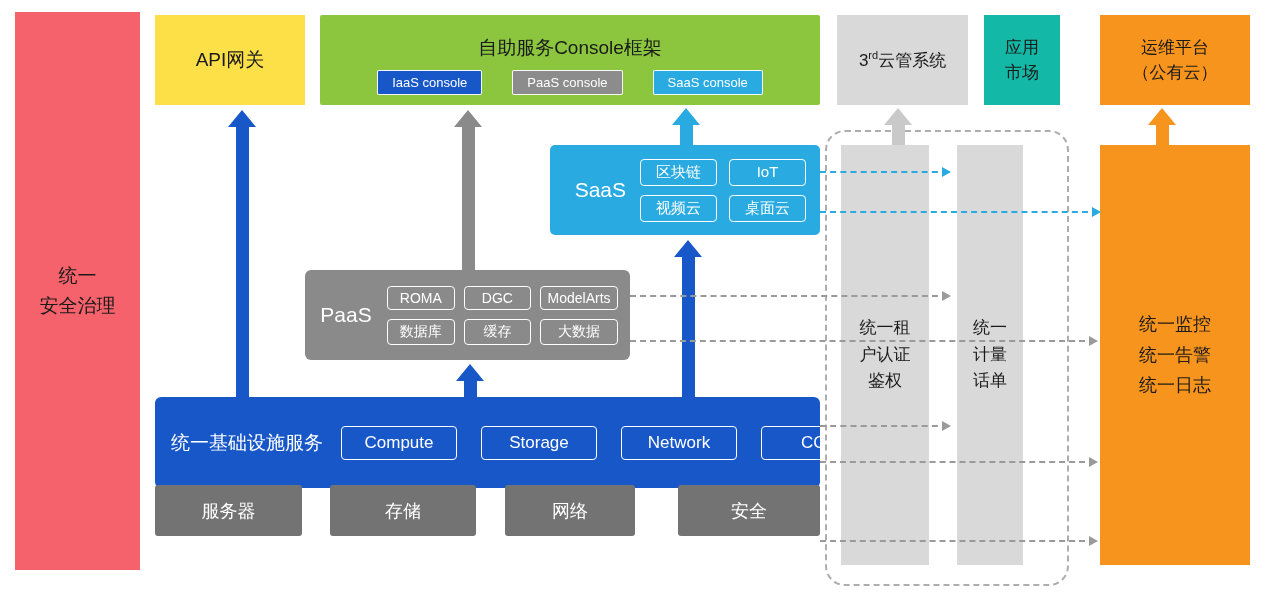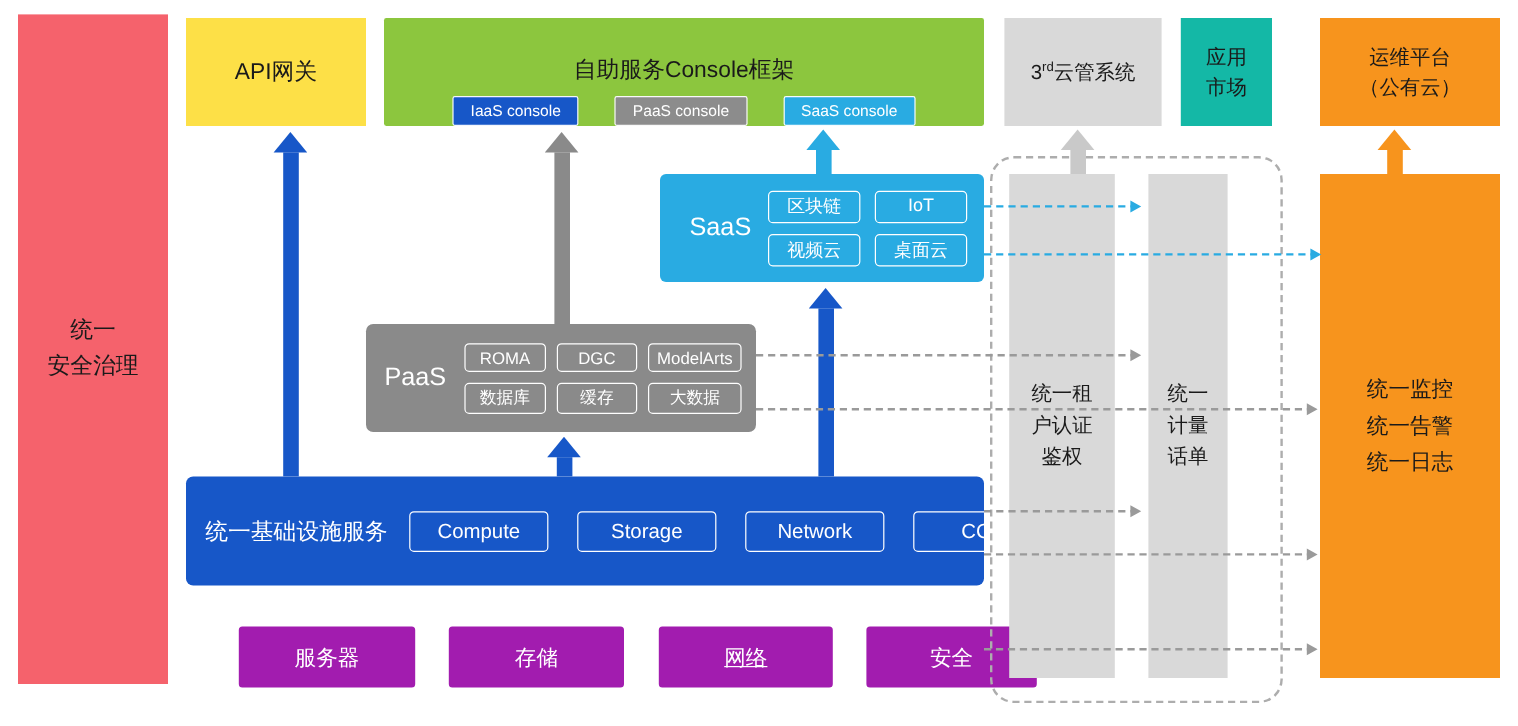--- a/index.html
+++ b/index.html
@@ -6,21 +6,21 @@
   body{font-family:"Liberation Sans","DejaVu Sans",sans-serif;color:#1a1a1a;}
   #canvas{position:relative;width:1265px;height:605px;background:#ffffff;overflow:hidden;}
 
   .abs{position:absolute;}
   .box{position:absolute;display:flex;align-items:center;justify-content:center;text-align:center;box-sizing:border-box;}
   .pre{white-space:pre-line;}
 
   
   .security-bar{left:15px;top:12px;width:125px;height:558px;background:#F5626C;font-size:19px;line-height:1.6;}
   .api-gateway{left:155px;top:15px;width:150px;height:90px;background:#fde047;font-size:19px;text-align:right;}
-  .console-frame{left:320px;top:15px;width:500px;height:90px;background:#8CC63E;flex-direction:column;justify-content:flex-end;padding-top:9px;border-radius:2px;}
+  .console-frame{left:320px;top:15px;width:500px;height:90px;background:#8CC63E;flex-direction:column;justify-content:center;padding-top:9px;border-radius:2px;}
   .console-title{font-size:19px;margin-bottom:9px;}
   .console-badges{display:flex;gap:30px;}
   .console-badge{font-size:13px;color:#fff;padding:4px 14px;border:1px solid rgba(255,255,255,.95);border-radius:2px;}
   .third-party{left:837px;top:15px;width:131px;height:90px;background:#D9D9D9;font-size:17px;}
   .third-party sup{font-size:11px;}
   .app-market{left:984px;top:15px;width:76px;height:90px;background:#14b8a6;font-size:17px;line-height:1.5;text-align:right;}
   .om-platform{left:1100px;top:15px;width:150px;height:90px;background:#F7941D;font-size:17px;line-height:1.5;}
 
   
   .saas-box{left:550px;top:145px;width:270px;height:90px;background:#29ABE2;border-radius:5px;justify-content:flex-start;padding:0 14px;gap:14px;}
@@ -34,21 +34,21 @@
   .paas-grid{display:grid;grid-template-columns:1fr 1fr 1.15fr;gap:9px 9px;flex:1;}
   .pill.small{font-size:14px;padding:3px 2px;}
 
   
   .infra-box{left:155px;top:397px;width:665px;height:91px;background:#1757C8;border-radius:6px;justify-content:flex-start;padding:0 16px;gap:18px;}
   .infra-label{color:#fff;font-size:19px;flex:none;}
   .infra-badges{display:flex;gap:24px;flex:1;justify-content:space-between;}
   .infra-pill{border:1px solid #fff;color:#fff;border-radius:4px;font-size:17px;padding:6px 18px;text-align:center;min-width:78px;}
 
   
-  .res-box{top:522px;height:51px;background:#a21caf;color:#fff;font-size:18px;border-radius:3px;margin-left:44px;}
+  .res-box{top:485px;height:51px;background:#737373;color:#fff;font-size:18px;border-radius:3px;}
 
   
   .dashed-group{left:825px;top:130px;width:240px;height:452px;border:2px dashed #ADADAD;border-radius:20px;background:transparent;z-index:1;}
   .auth-bar{left:841px;top:145px;width:88px;height:420px;background:#D9D9D9;font-size:17px;line-height:1.55;z-index:2;}
   .metering-bar{left:957px;top:145px;width:66px;height:420px;background:#D9D9D9;font-size:17px;line-height:1.55;z-index:2;}
   .monitor-bar{left:1100px;top:145px;width:150px;height:420px;background:#F7941D;font-size:18px;line-height:1.7;z-index:2;}
 
   
   .block-arrow{position:absolute;display:flex;flex-direction:column;align-items:center;z-index:4;}
   .block-arrow .head{width:0;height:0;border-left:14px solid transparent;border-right:14px solid transparent;border-bottom:17px solid var(--c);}
@@ -124,21 +124,21 @@
     <div class="infra-badges">
       <span class="infra-pill">Compute</span>
       <span class="infra-pill">Storage</span>
       <span class="infra-pill">Network</span>
       <span class="infra-pill">CCE</span>
     </div>
   </div>
 
   <div class="box res-box" style="left:155px;width:147px;">服务器</div>
   <div class="box res-box" style="left:330px;width:146px;">存储</div>
-  <div class="box res-box" style="left:505px;width:145px;text-decoration:underline;">网络</div>
+  <div class="box res-box" style="left:505px;width:130px;">网络</div>
   <div class="box res-box" style="left:678px;width:142px;">安全</div>
 
   <div class="abs dashed-group"></div>
   <div class="box auth-bar pre">
     <span class="pre">统一租
 户认证
 鉴权</span>
   </div>
   <div class="box metering-bar pre">
     <span class="pre">统一

